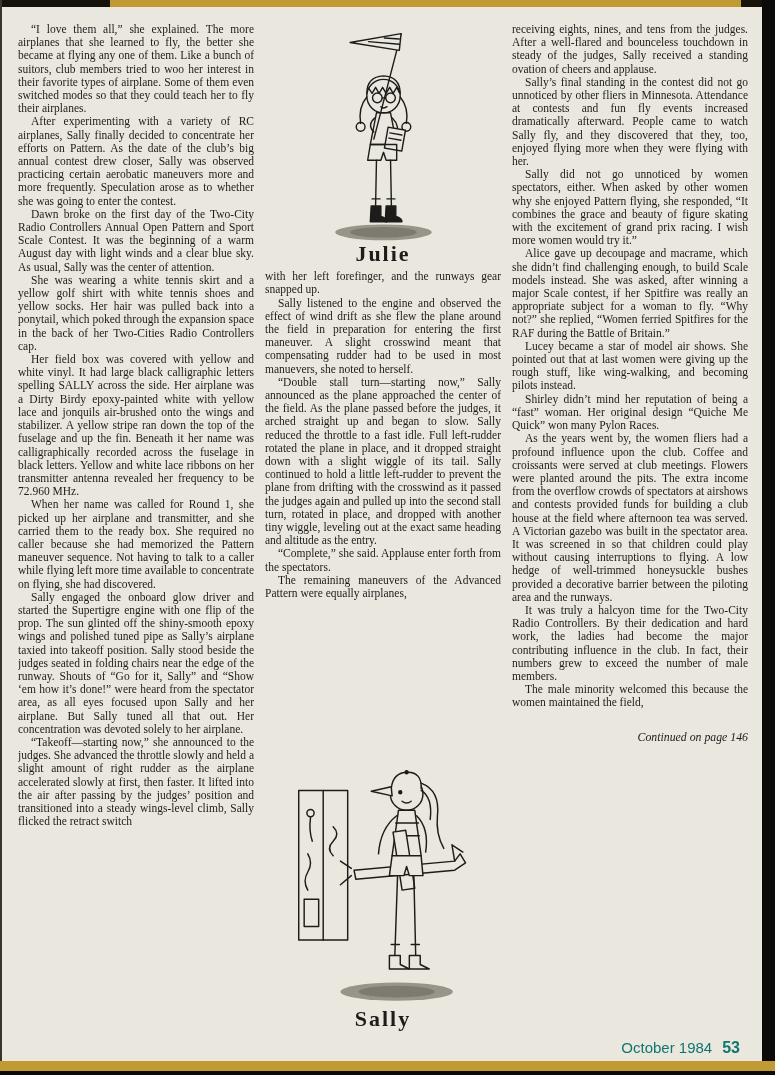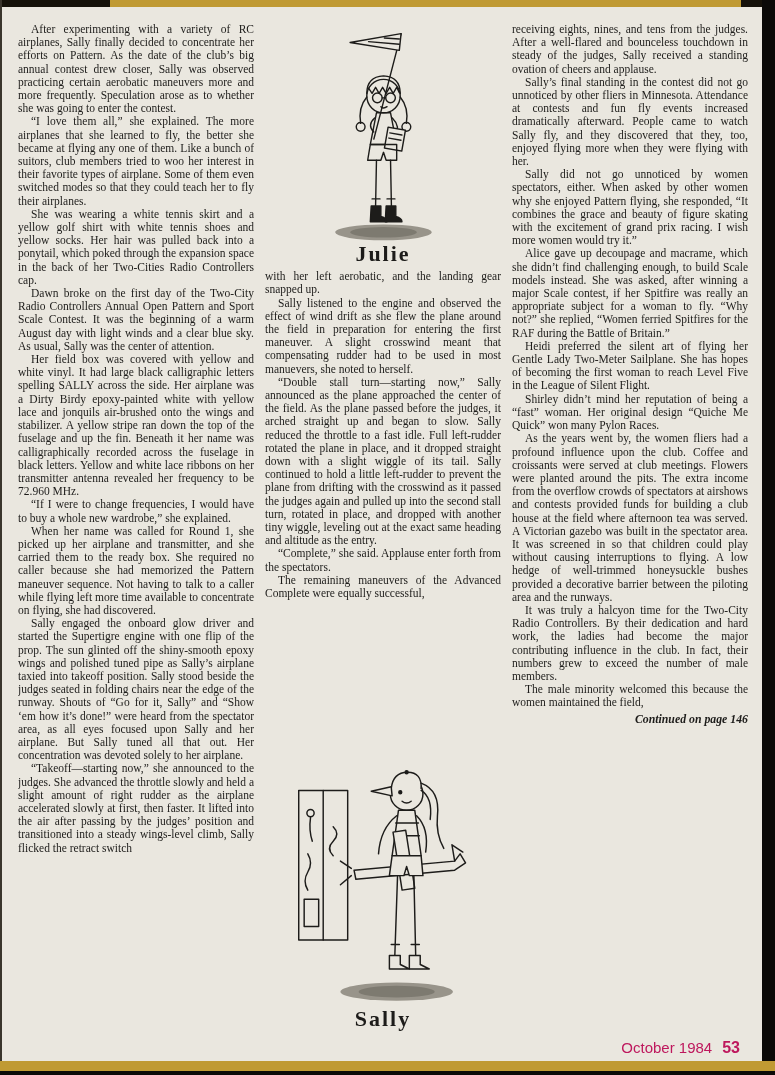--- a/index.html
+++ b/index.html
@@ -37,28 +37,28 @@
   figure { display:flex; flex-direction:column; align-items:center; flex:0 0 auto; }
   figure svg { display:block; }
   figcaption {
     font-weight:700; font-size:22px; letter-spacing:2px;
     margin:4px 0 6px 0; color:var(--ink,#1d1c1a);
   }
   .fig-julie { margin-bottom:4px; }
   .fig-sally { margin-top:auto; }
 
   .continued {
-    text-align:right; font-style:italic; font-weight:700;
-    font-size:11.8px; line-height:14px; margin-top:2px;
+    text-align:right; font-style:italic; font-weight:400;
+    font-size:11.8px; line-height:14px; margin-top:20px;
     color:var(--ink,#1d1c1a);
   }
   .footer {
     position:absolute; right:22px; bottom:4px;
     font-family:"Liberation Sans", sans-serif;
-    color:#be185d;
+    color:#0f766e;
   }
   .footer .date { font-size:15px; }
   .footer .pagenum { font-size:16px; font-weight:700; margin-left:10px; }
 
   .draw { stroke:var(--ink,#1d1c1a); fill:none; stroke-width:1.6; stroke-linecap:round; stroke-linejoin:round; }
   .fillpaper { fill:var(--paper,#eae7df); }
   .fillink { fill:var(--ink,#1d1c1a); }
   .shadow1 { fill:var(--shadow,#98948a); }
   .shadow2 { fill:#6f6b62; opacity:.65; }
 </style>
@@ -70,26 +70,25 @@
 <div class="edge-top-dark-right"></div>
 <div class="edge-left"></div>
 <div class="edge-right"></div>
 <div class="edge-bottom-yellow"></div>
 <div class="edge-bottom-dark"></div>
 
 <div class="paper">
   <div class="columns">
 
     <div class="col">
+        <p>“I love them all,” she explained. The more airplanes that she learned to fly, the better she became at flying any one of them. Like a bunch of suitors, club members tried to woo her interest in their favorite types of airplane. Some of them even switched modes so that they could teach her to fly their airplanes.</p>
         <p>After experimenting with a variety of RC airplanes, Sally finally decided to concentrate her efforts on Pattern. As the date of the club’s big annual contest drew closer, Sally was observed practicing certain aerobatic maneuvers more and more frequently. Speculation arose as to whether she was going to enter the contest.</p>
-        <p>“I love them all,” she explained. The more airplanes that she learned to fly, the better she became at flying any one of them. Like a bunch of suitors, club members tried to woo her interest in their favorite types of airplane. Some of them even switched modes so that they could teach her to fly their airplanes.</p>
+        <p>Dawn broke on the first day of the Two-City Radio Controllers Annual Open Pattern and Sport Scale Contest. It was the beginning of a warm August day with light winds and a clear blue sky. As usual, Sally was the center of attention.</p>
         <p>She was wearing a white tennis skirt and a yellow golf shirt with white tennis shoes and yellow socks. Her hair was pulled back into a ponytail, which poked through the expansion space in the back of her Two-Cities Radio Controllers cap.</p>
-        <p>Dawn broke on the first day of the Two-City Radio Controllers Annual Open Pattern and Sport Scale Contest. It was the beginning of a warm August day with light winds and a clear blue sky. As usual, Sally was the center of attention.</p>
         <p>Her field box was covered with yellow and white vinyl. It had large black calligraphic letters spelling SALLY across the side. Her airplane was a Dirty Birdy epoxy-painted white with yellow lace and jonquils air-brushed onto the wings and stabilizer. A yellow stripe ran down the top of the fuselage and up the fin. Beneath it her name was calligraphically recorded across the fuselage in black letters. Yellow and white lace ribbons on her transmitter antenna revealed her frequency to be 72.960 MHz.</p>
-        <p>“If I were to change frequencies, I would have to buy a whole new wardrobe,” she explained.</p>
         <p>When her name was called for Round 1, she picked up her airplane and transmitter, and she carried them to the ready box. She required no caller because she had memorized the Pattern maneuver sequence. Not having to talk to a caller while flying left more time available to concentrate on flying, she had discovered.</p>
         <p>Sally engaged the onboard glow driver and started the Supertigre engine with one flip of the prop. The sun glinted off the shiny-smooth epoxy wings and polished tuned pipe as Sally’s airplane taxied into takeoff position. Sally stood beside the judges seated in folding chairs near the edge of the runway. Shouts of “Go for it, Sally” and “Show ‘em how it’s done!” were heard from the spectator area, as all eyes focused upon Sally and her airplane. But Sally tuned all that out. Her concentration was devoted solely to her airplane.</p>
         <p>“Takeoff—starting now,” she announced to the judges. She advanced the throttle slowly and held a slight amount of right rudder as the airplane accelerated slowly at first, then faster. It lifted into the air after passing by the judges’ position and transitioned into a steady wings-level climb, Sally flicked the retract switch</p>
       </div>
 
     <div class="col">
       <figure class="fig-julie">
         <svg width="167" height="220" viewBox="0 0 190 250">
           <ellipse class="shadow1" cx="95" cy="238" rx="55" ry="9"></ellipse>
           <ellipse class="shadow2" cx="95" cy="238" rx="38" ry="6"></ellipse>
@@ -127,25 +126,25 @@
             <line x1="82" y1="200" x2="91" y2="200"></line>
             <line x1="99" y1="200" x2="108" y2="200"></line>
             <path class="fillink" d="M81 208 L92 208 L92 220 Q99 222 99 226 L80 226 Z"></path>
             <path class="fillink" d="M98 208 L109 208 L109 220 Q116 222 116 226 L97 226 Z"></path>
           </g>
         </svg>
         <figcaption>Julie</figcaption>
       </figure>
 
       <div class="colText">
-          <p class="noindent">with her left aerobatic, and the landing gear snapped up.</p>
+          <p class="noindent">with her left forefinger, and the runways gear snapped up.</p>
           <p>Sally listened to the engine and observed the effect of wind drift as she flew the plane around the field in preparation for entering the first maneuver. A slight crosswind meant that compensating rudder had to be used in most manuevers, she noted to herself.</p>
           <p>“Double stall turn—starting now,” Sally announced as the plane approached the center of the field. As the plane passed before the judges, it arched straight up and began to slow. Sally reduced the throttle to a fast idle. Full left-rudder rotated the plane in place, and it dropped straight down with a slight wiggle of its tail. Sally continued to hold a little left-rudder to prevent the plane from drifting with the crosswind as it passed the judges again and pulled up into the second stall turn, rotated in place, and dropped with another tiny wiggle, leveling out at the exact same heading and altitude as the entry.</p>
           <p>“Complete,” she said. Applause enter forth from the spectators.</p>
-          <p>The remaining maneuvers of the Advanced Complete were equally successful,</p>
+          <p>The remaining maneuvers of the Advanced Pattern were equally airplanes,</p>
         </div>
 
       <figure class="fig-sally">
         <svg width="195" height="272" viewBox="0 0 215 300">
           <ellipse class="shadow1" cx="122" cy="282" rx="62" ry="10"></ellipse>
           <ellipse class="shadow2" cx="122" cy="282" rx="42" ry="6.5"></ellipse>
           <g class="draw">
             <g>
               <rect class="fillpaper" x="14" y="60" width="54" height="165"></rect>
               <line x1="41" y1="60" x2="41" y2="225"></line>
@@ -191,21 +190,21 @@
         <figcaption>Sally</figcaption>
       </figure>
     </div>
 
     <div class="col">
       <div class="colText">
           <p class="noindent">receiving eights, nines, and tens from the judges. After a well-flared and bounceless touchdown in steady of the judges, Sally received a standing ovation of cheers and applause.</p>
           <p>Sally’s final standing in the contest did not go unnoticed by other fliers in Minnesota. Attendance at contests and fun fly events increased dramatically afterward. People came to watch Sally fly, and they discovered that they, too, enjoyed flying more when they were flying with her.</p>
           <p>Sally did not go unnoticed by women spectators, either. When asked by other women why she enjoyed Pattern flying, she responded, “It combines the grace and beauty of figure skating with the excitement of grand prix racing. I wish more women would try it.”</p>
           <p>Alice gave up decoupage and macrame, which she didn’t find challenging enough, to build Scale models instead. She was asked, after winning a major Scale contest, if her Spitfire was really an appropriate subject for a woman to fly. “Why not?” she replied, “Women ferried Spitfires for the RAF during the Battle of Britain.”</p>
-          <p>Heidi preferred the silent art of flying her Gentle Lady Two-Meter Sailplane. She has hopes of becoming the first woman to reach Level Five in the League of Silent Flight.</p>
+          <p>Lucey became a star of model air shows. She pointed out that at last women were giving up the rough stuff, like wing-walking, and becoming pilots instead.</p>
           <p>Shirley didn’t mind her reputation of being a “fast” woman. Her original design “Quiche Me Quick” won many Pylon Races.</p>
           <p>As the years went by, the women fliers had a profound influence upon the club. Coffee and croissants were served at club meetings. Flowers were planted around the pits. The extra income from the overflow crowds of spectators at airshows and contests provided funds for building a club house at the field where afternoon tea was served. A Victorian gazebo was built in the spectator area. It was screened in so that children could play without causing interruptions to flying. A low hedge of well-trimmed honeysuckle bushes provided a decorative barrier between the piloting area and the runways.</p>
           <p>It was truly a halcyon time for the Two-City Radio Controllers. By their dedication and hard work, the ladies had become the major contributing influence in the club. In fact, their numbers grew to exceed the number of male members.</p>
           <p>The male minority welcomed this because the women maintained the field,</p>
         </div>
       <div class="continued">Continued on page 146</div>
     </div>
 
   </div>
 

